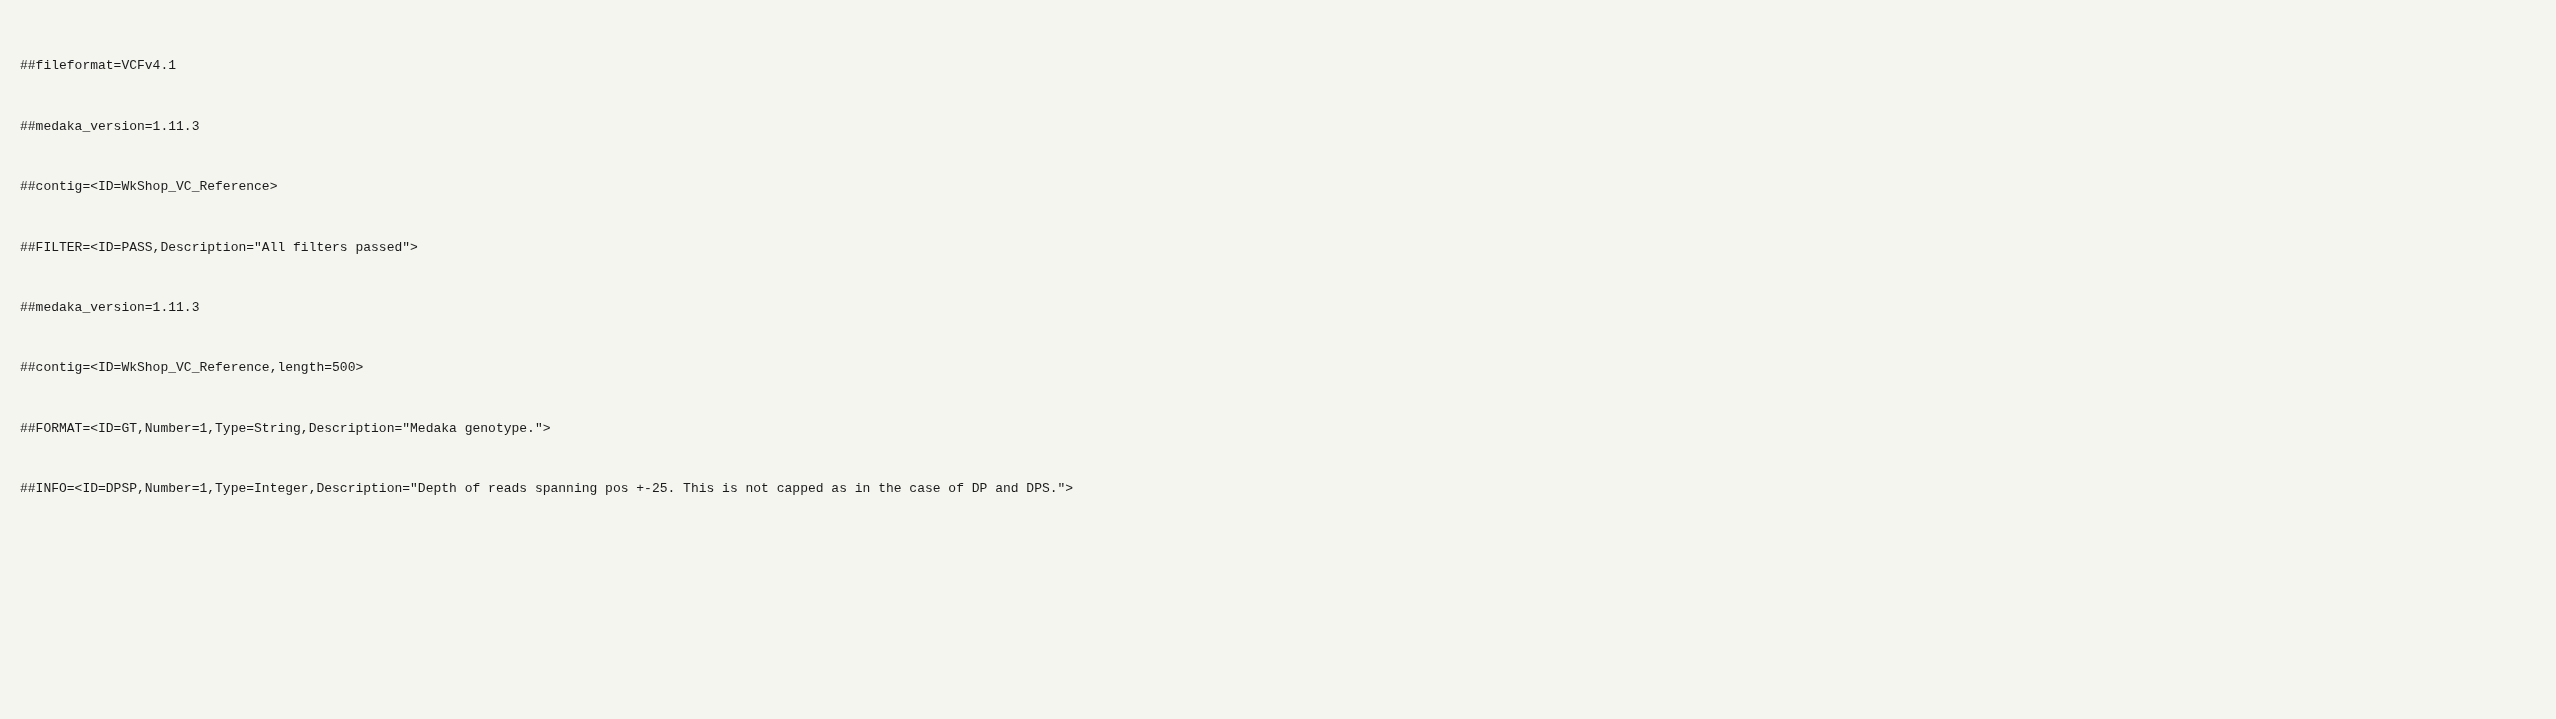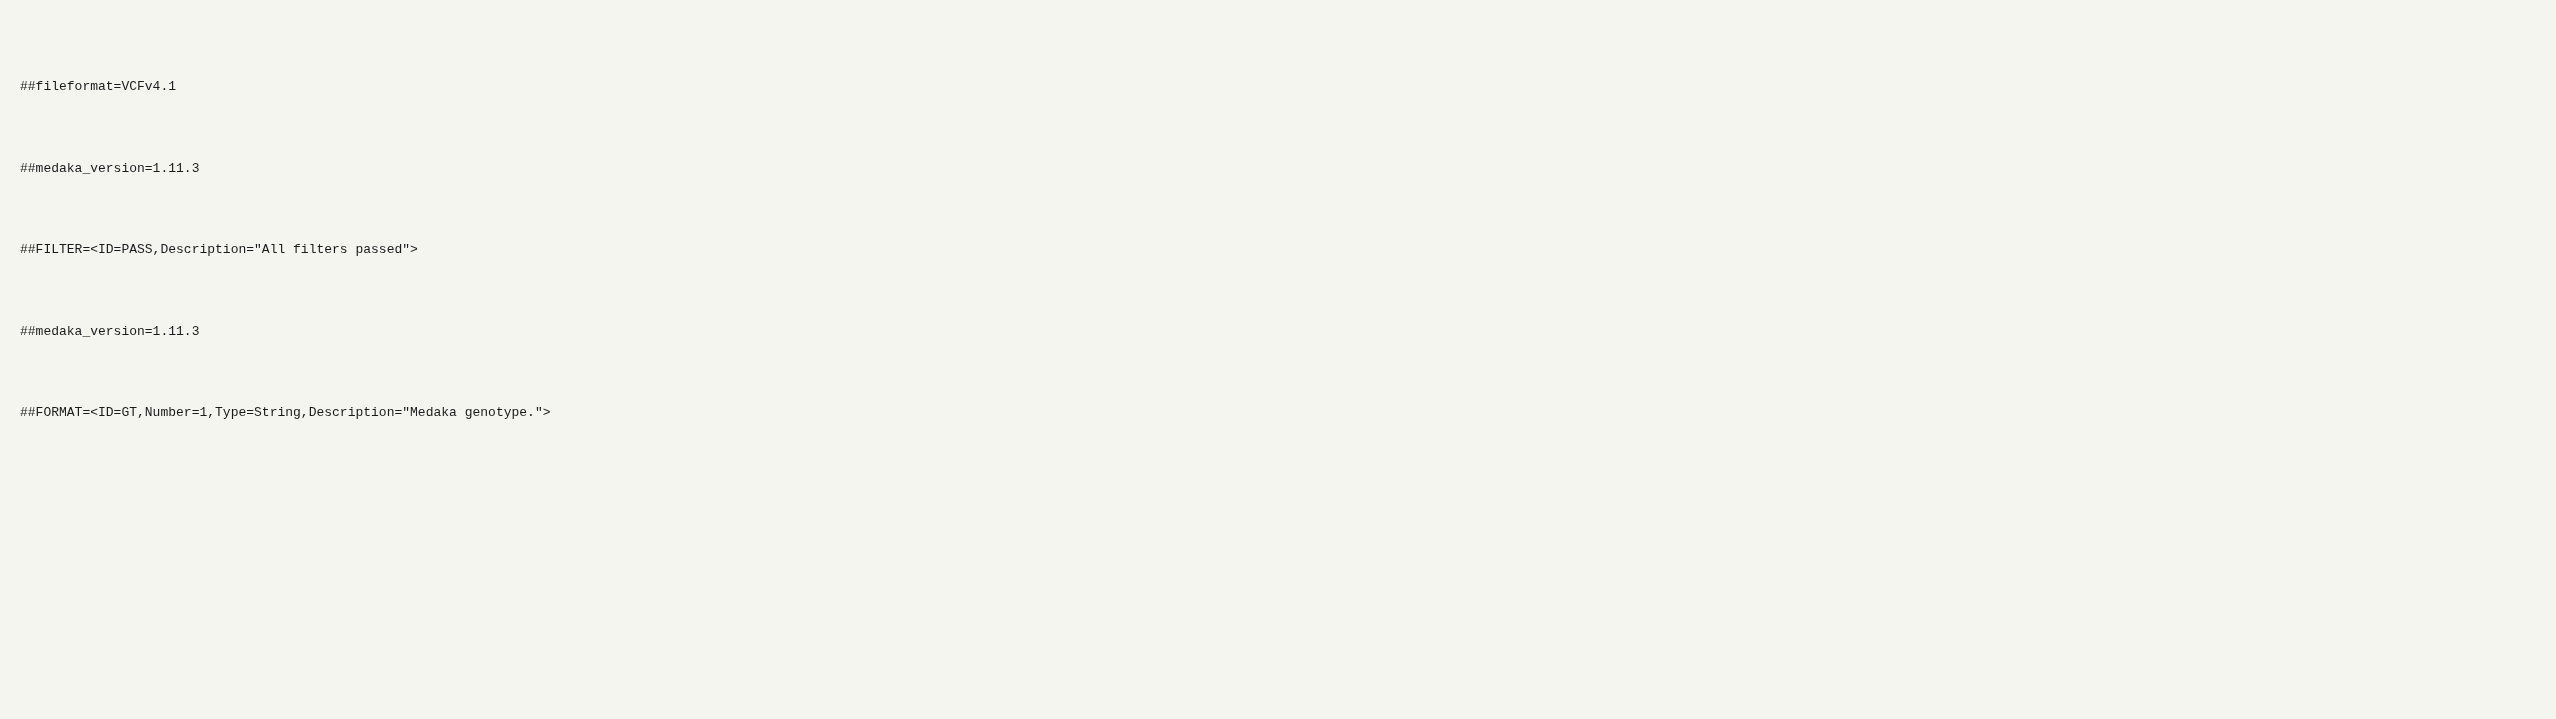--- a/index.html
+++ b/index.html
@@ -24,30 +24,32 @@
     }
 
     .line {
       display: block;
       white-space: pre-wrap;
       word-break: break-all;
     }
 
     .header-line {
       color: #1a1a1a;
-      margin-top: 21px;
     }
   </style>
 </head>
 <body>
 
 <div class="content-block">
   <span class="line header-line">##fileformat=VCFv4.1</span>
   <span class="line header-line">##medaka_version=1.11.3</span>
+  <span class="line header-line">##contig=&lt;ID=WkShop_VC_Reference&gt;</span>
   <span class="line header-line">##FILTER=&lt;ID=PASS,Description="All filters passed"&gt;</span>
   <span class="line header-line">##medaka_version=1.11.3</span>
+  <span class="line header-line">##contig=&lt;ID=WkShop_VC_Reference,length=500&gt;</span>
   <span class="line header-line">##FORMAT=&lt;ID=GT,Number=1,Type=String,Description="Medaka genotype."&gt;</span>
+  <span class="line header-line">##INFO=&lt;ID=DPSP,Number=1,Type=Integer,Description="Depth of reads spanning pos +-25. This is not capped as in the case of DP and DPS."&gt;</span>
   
   
   
   
   
 </div>
 
 </body></html>

